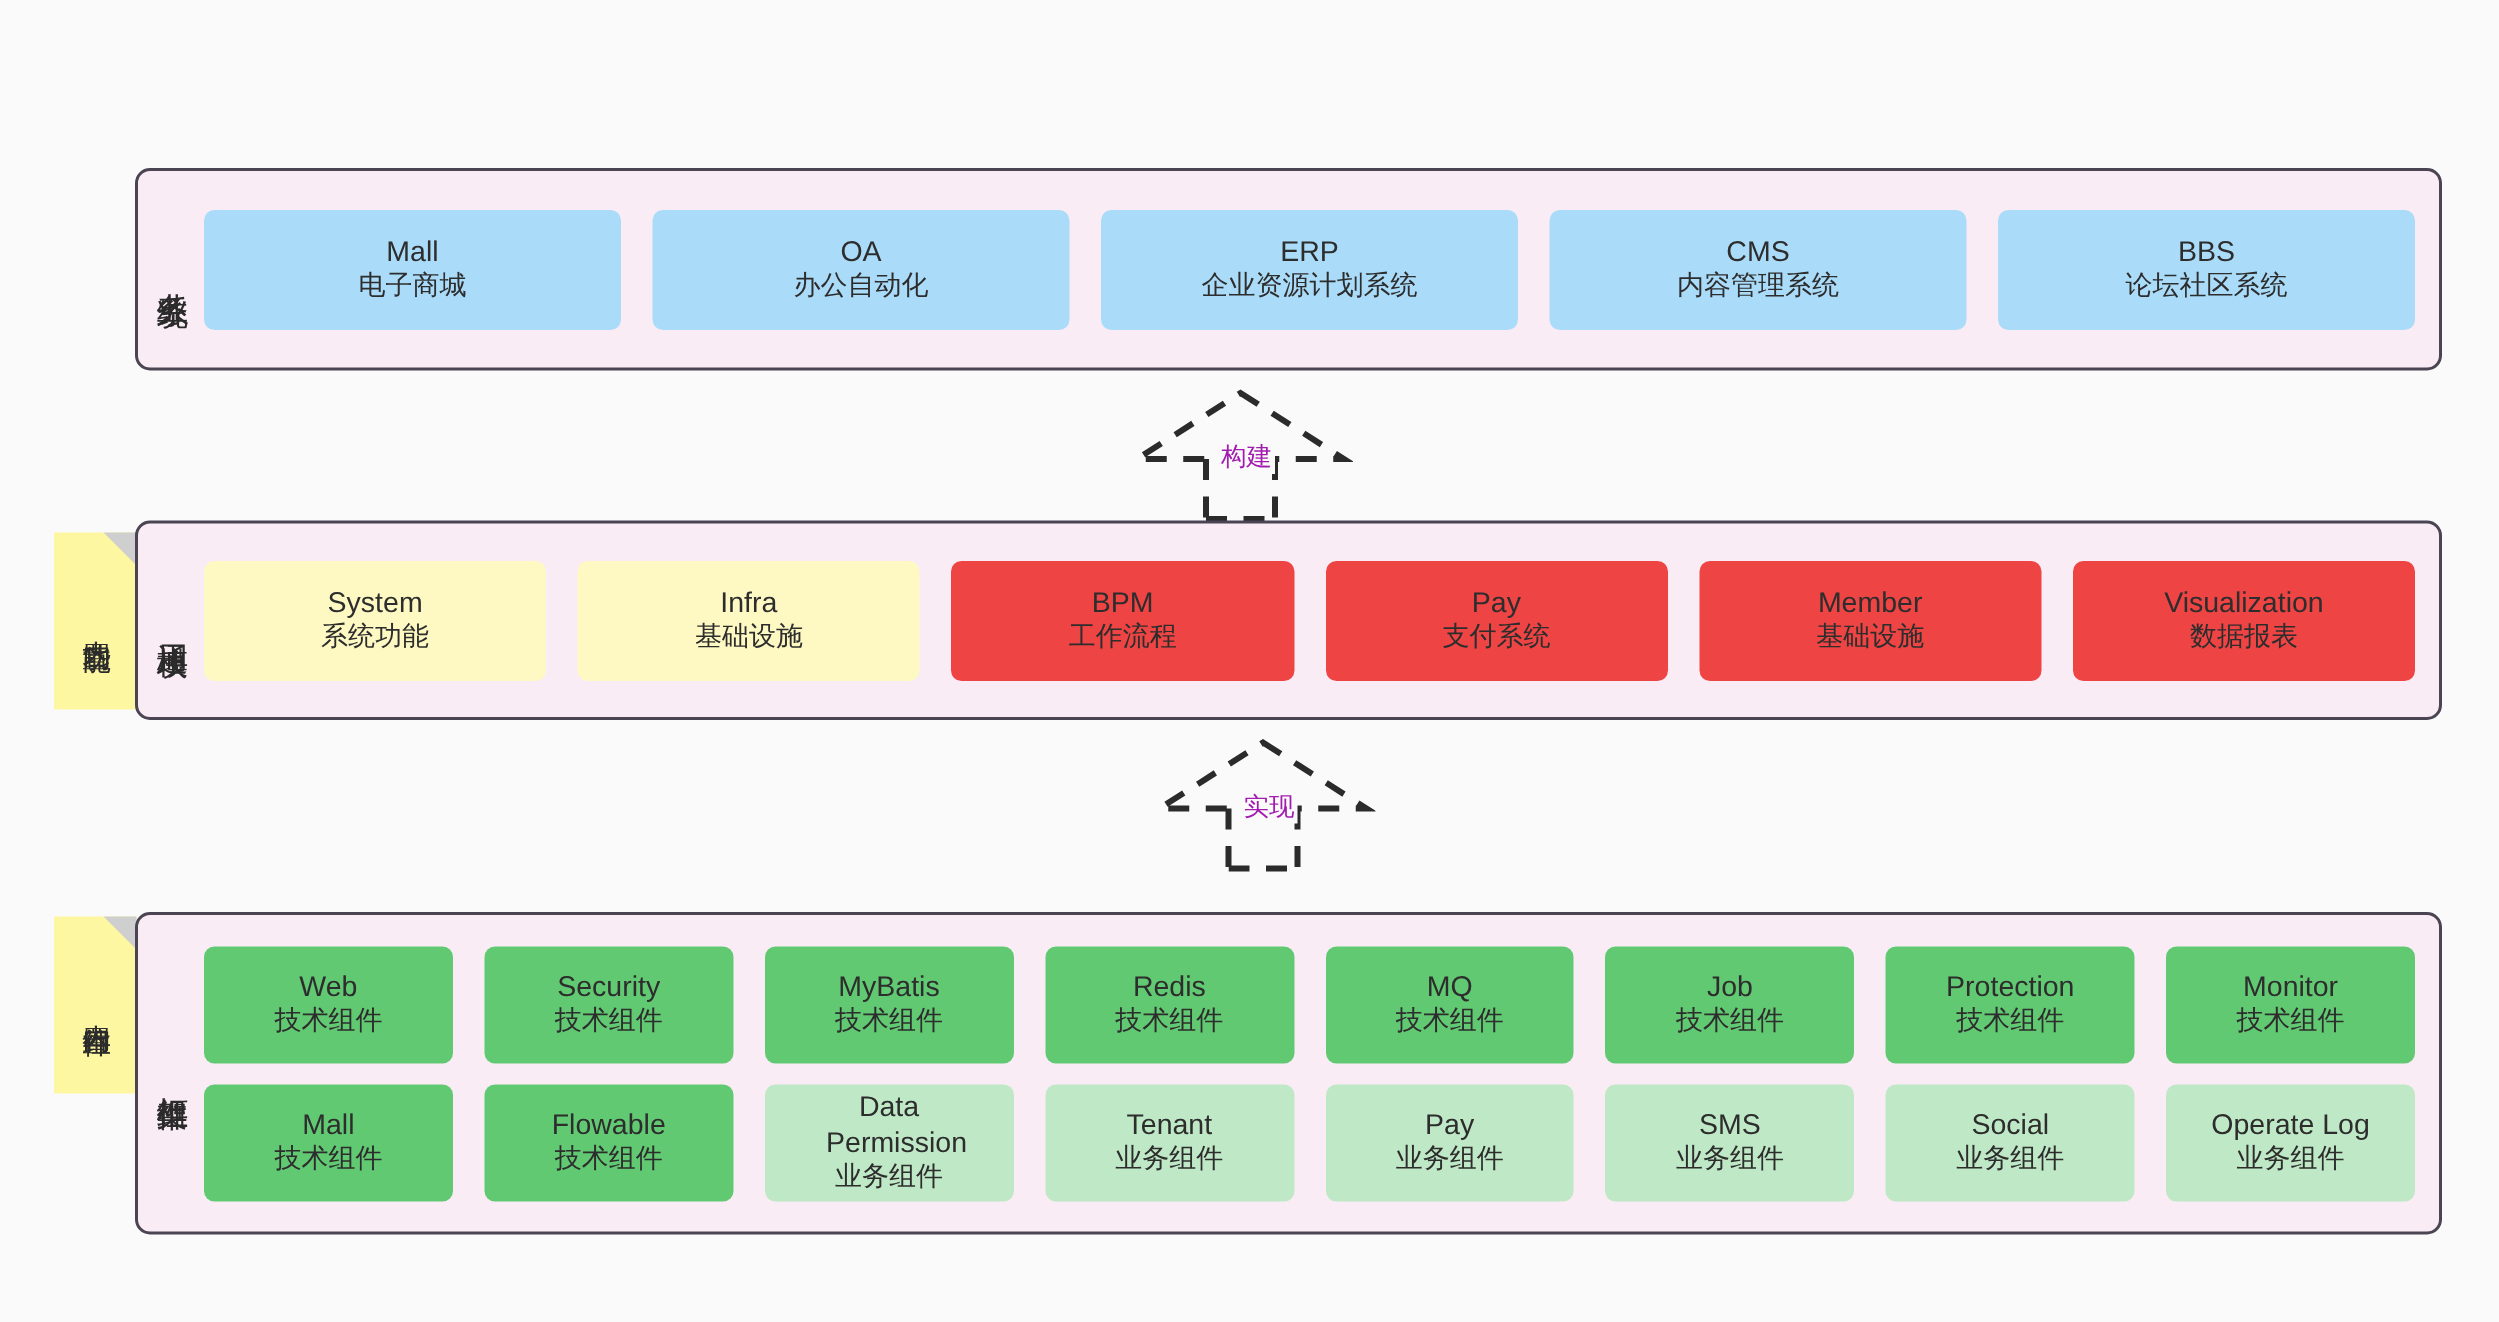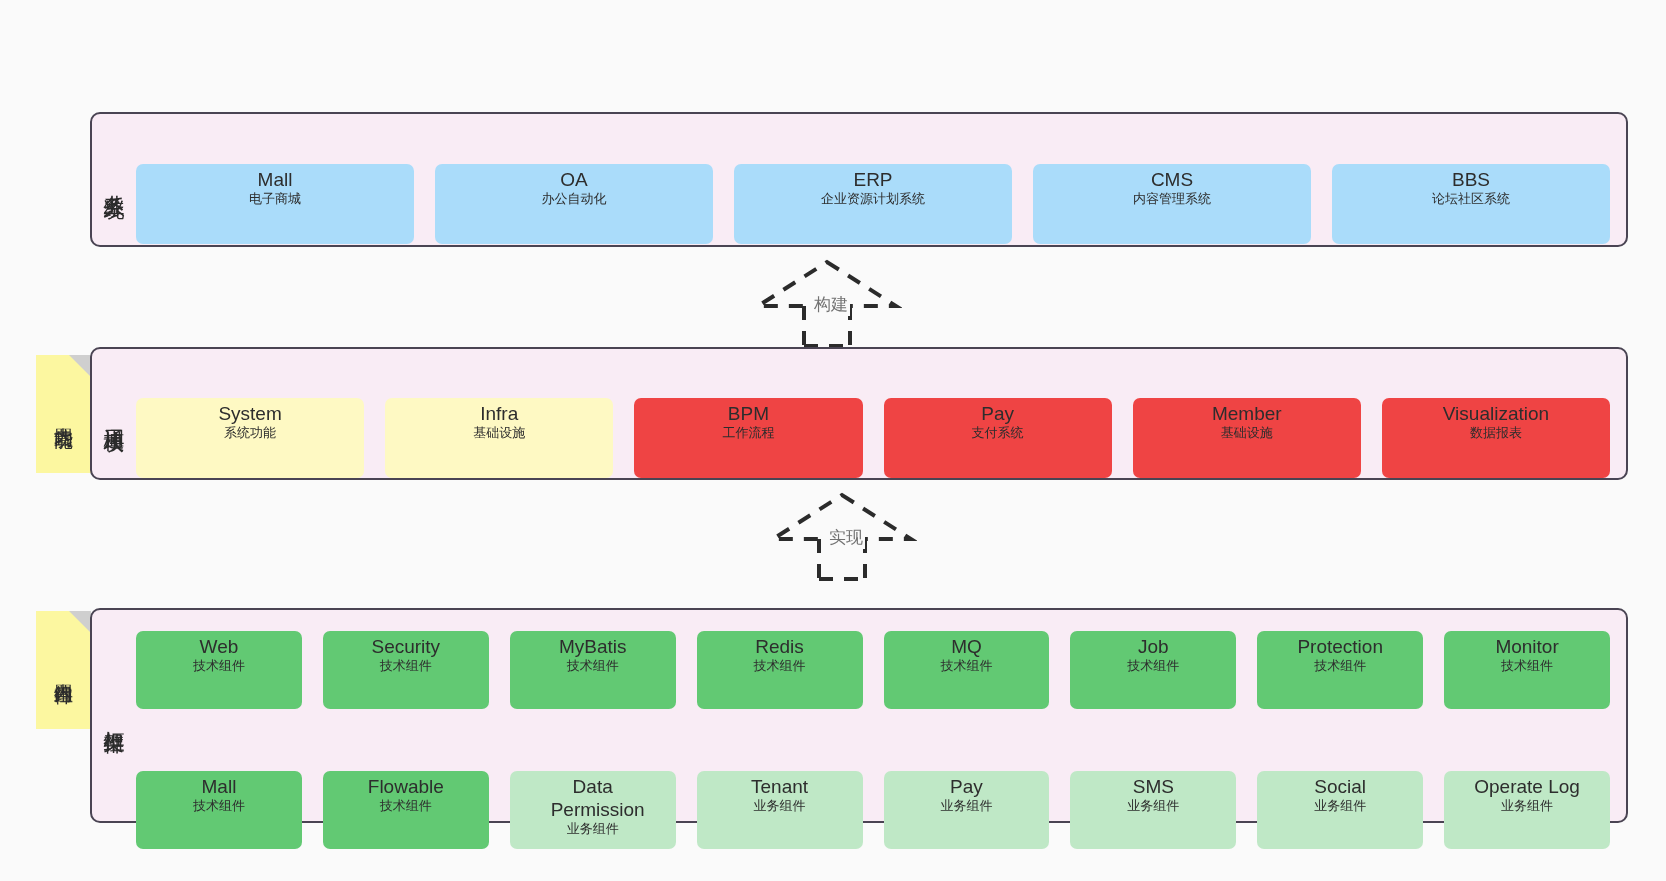--- a/index.html
+++ b/index.html
@@ -55,29 +55,28 @@
     align-items: stretch;
   }
 
   
   .node {
     flex: 1 1 0;
     border-radius: 7px;
     display: flex;
     flex-direction: column;
     align-items: center;
-    justify-content: flex-start;
+    justify-content: center;
     text-align: center;
     color: #2d2d2d;
     padding: 4px 6px;
     line-height: 1.22;
-    margin-top: 48px;
   }
   .node .en { font-size: 19px; }
-  .node .cn { font-size: 13px; }
+  .node .cn { font-size: 18px; }
 
   .n-blue      { background: #aadcfa; }
   .n-red       { background: #fef9c3; }
   .n-pink      { background: #ef4444; }
   .n-green     { background: #62c973; }
   .n-lgreen    { background: #bfe8c6; }
 
   
   .layer-biz .node     { height: 80px; }
   .layer-common .node  { height: 80px; }
@@ -109,21 +108,21 @@
     border-left: 22px solid transparent;
   }
 
   
   .arrow { position: absolute; }
 
   
   .arrow-label {
     position: absolute;
     font-size: 17px;
-    color: #737373;
+    color: #a21caf;
     background: #fafafa;
     padding: 0 2px;
     white-space: nowrap;
     user-select: none;
   }
 </style>
 </head>
 <body>
 
 <div id="stage">

